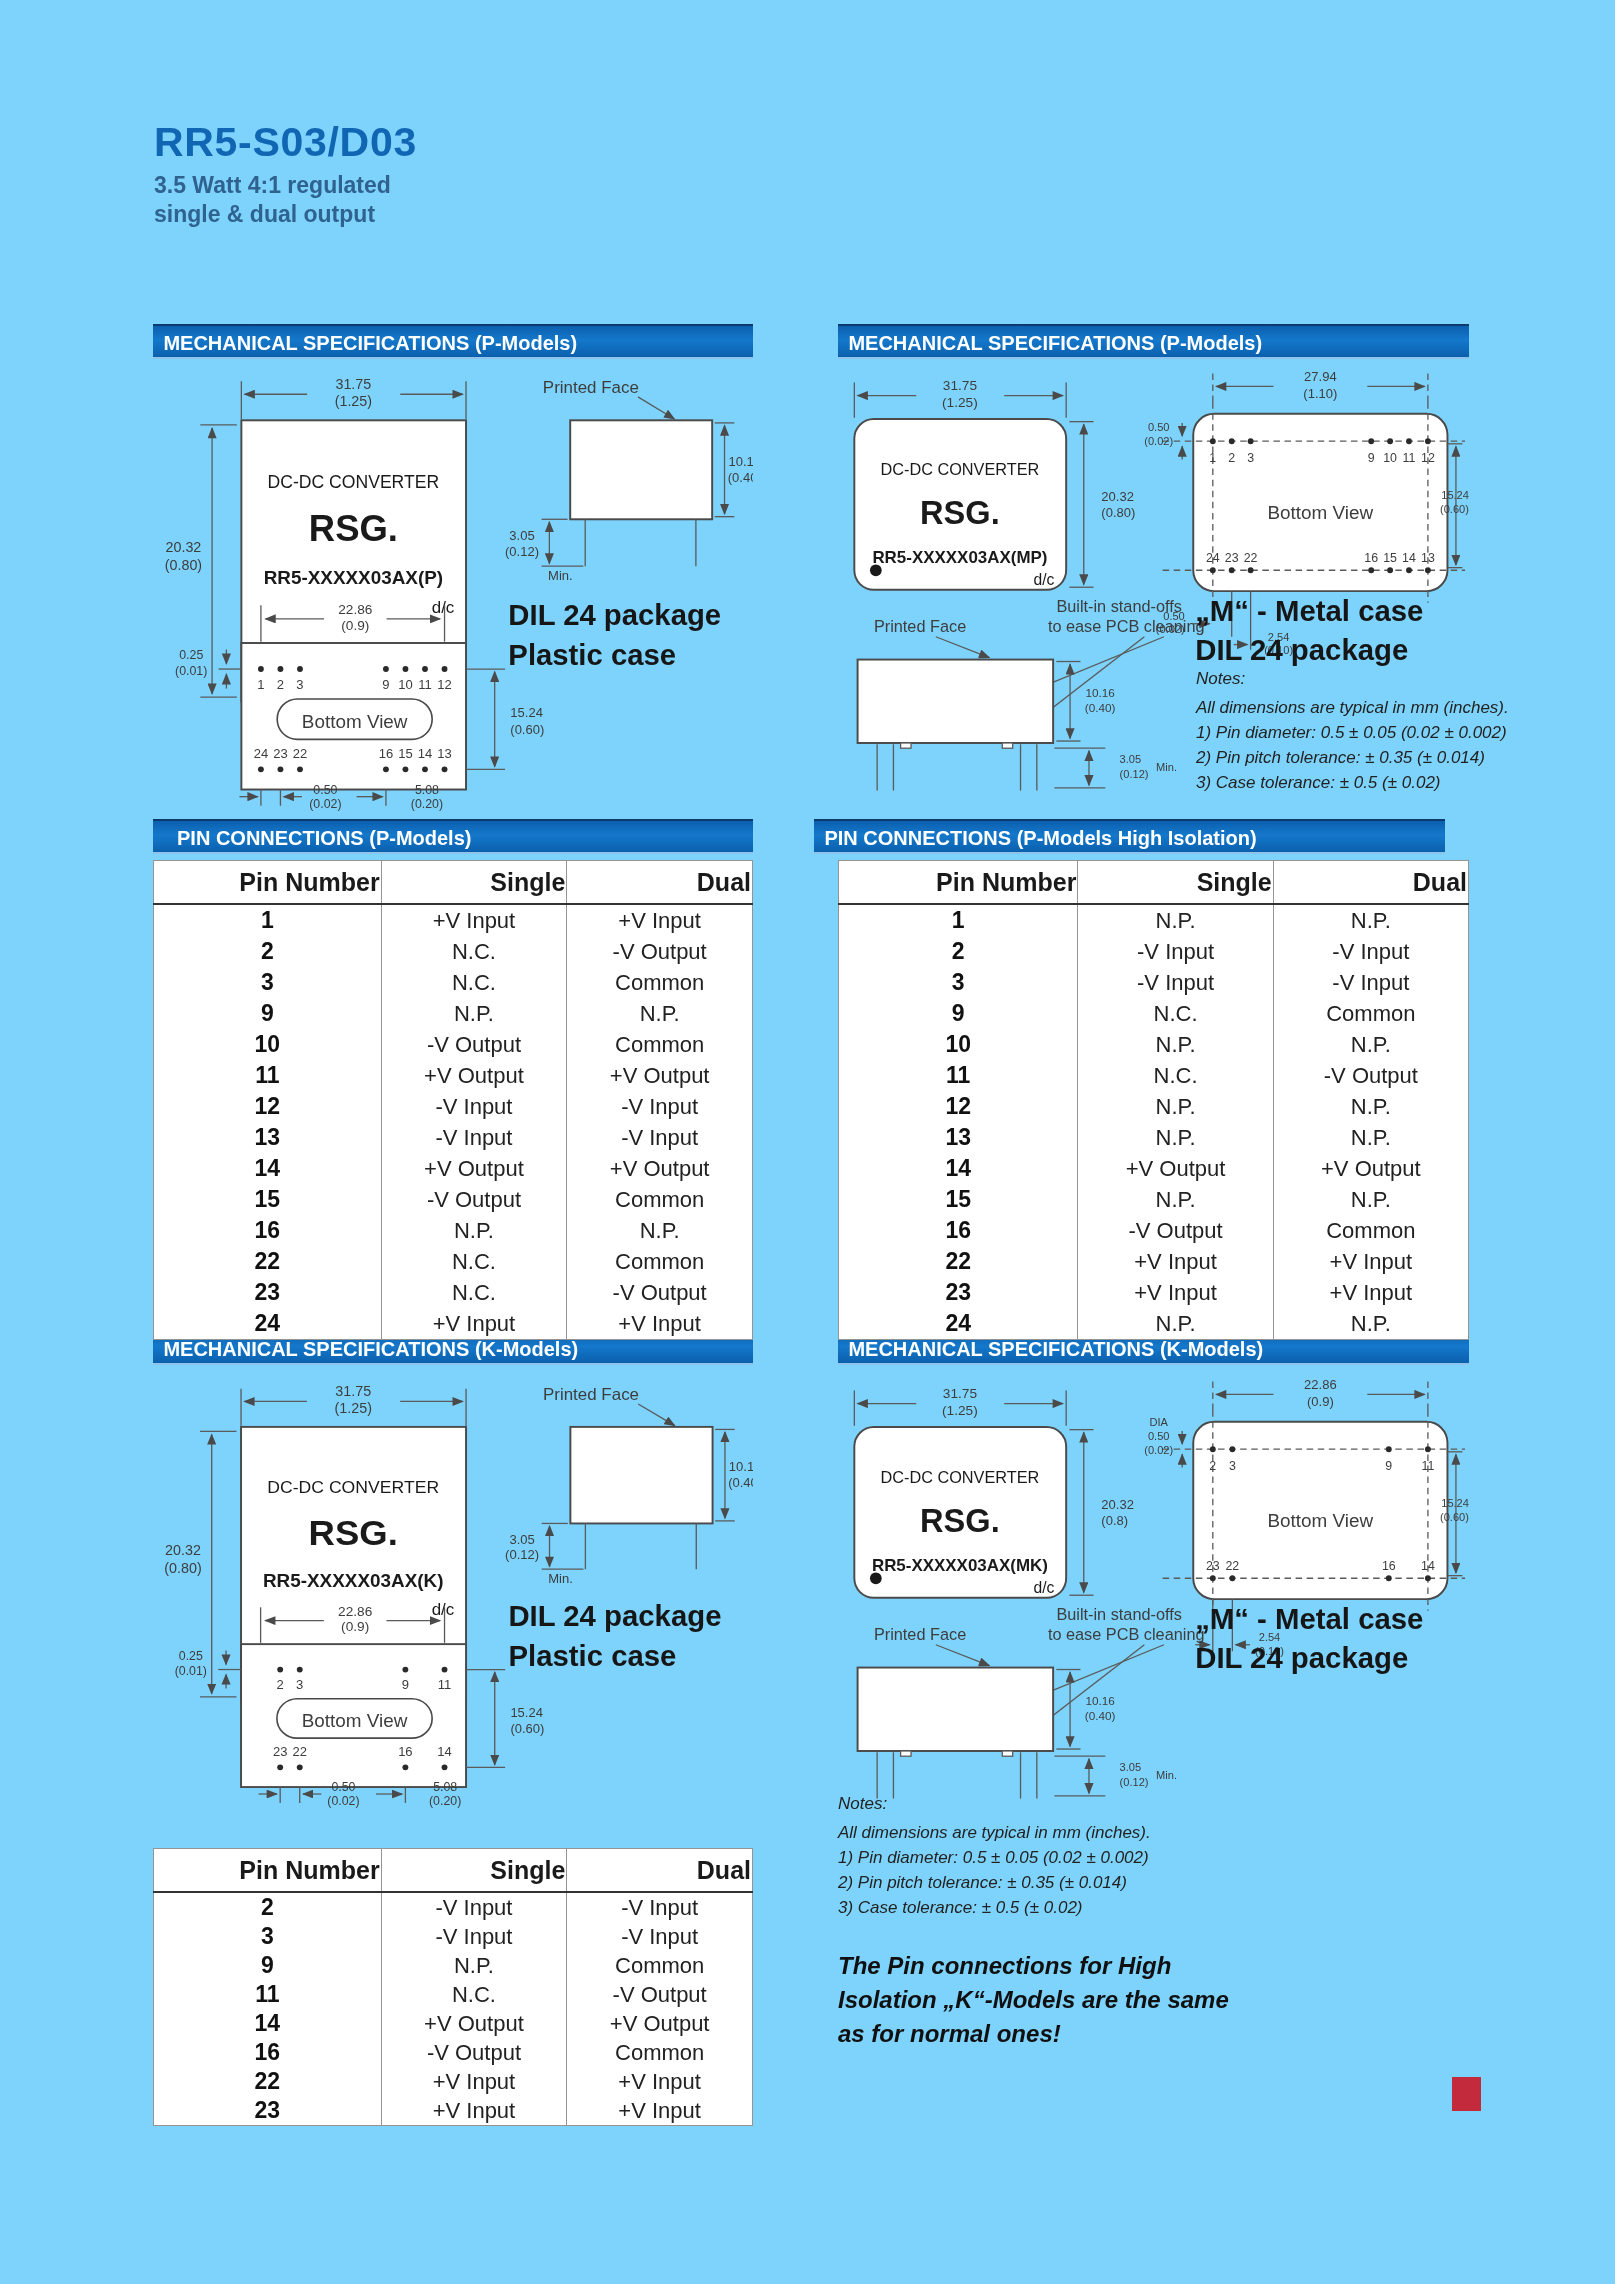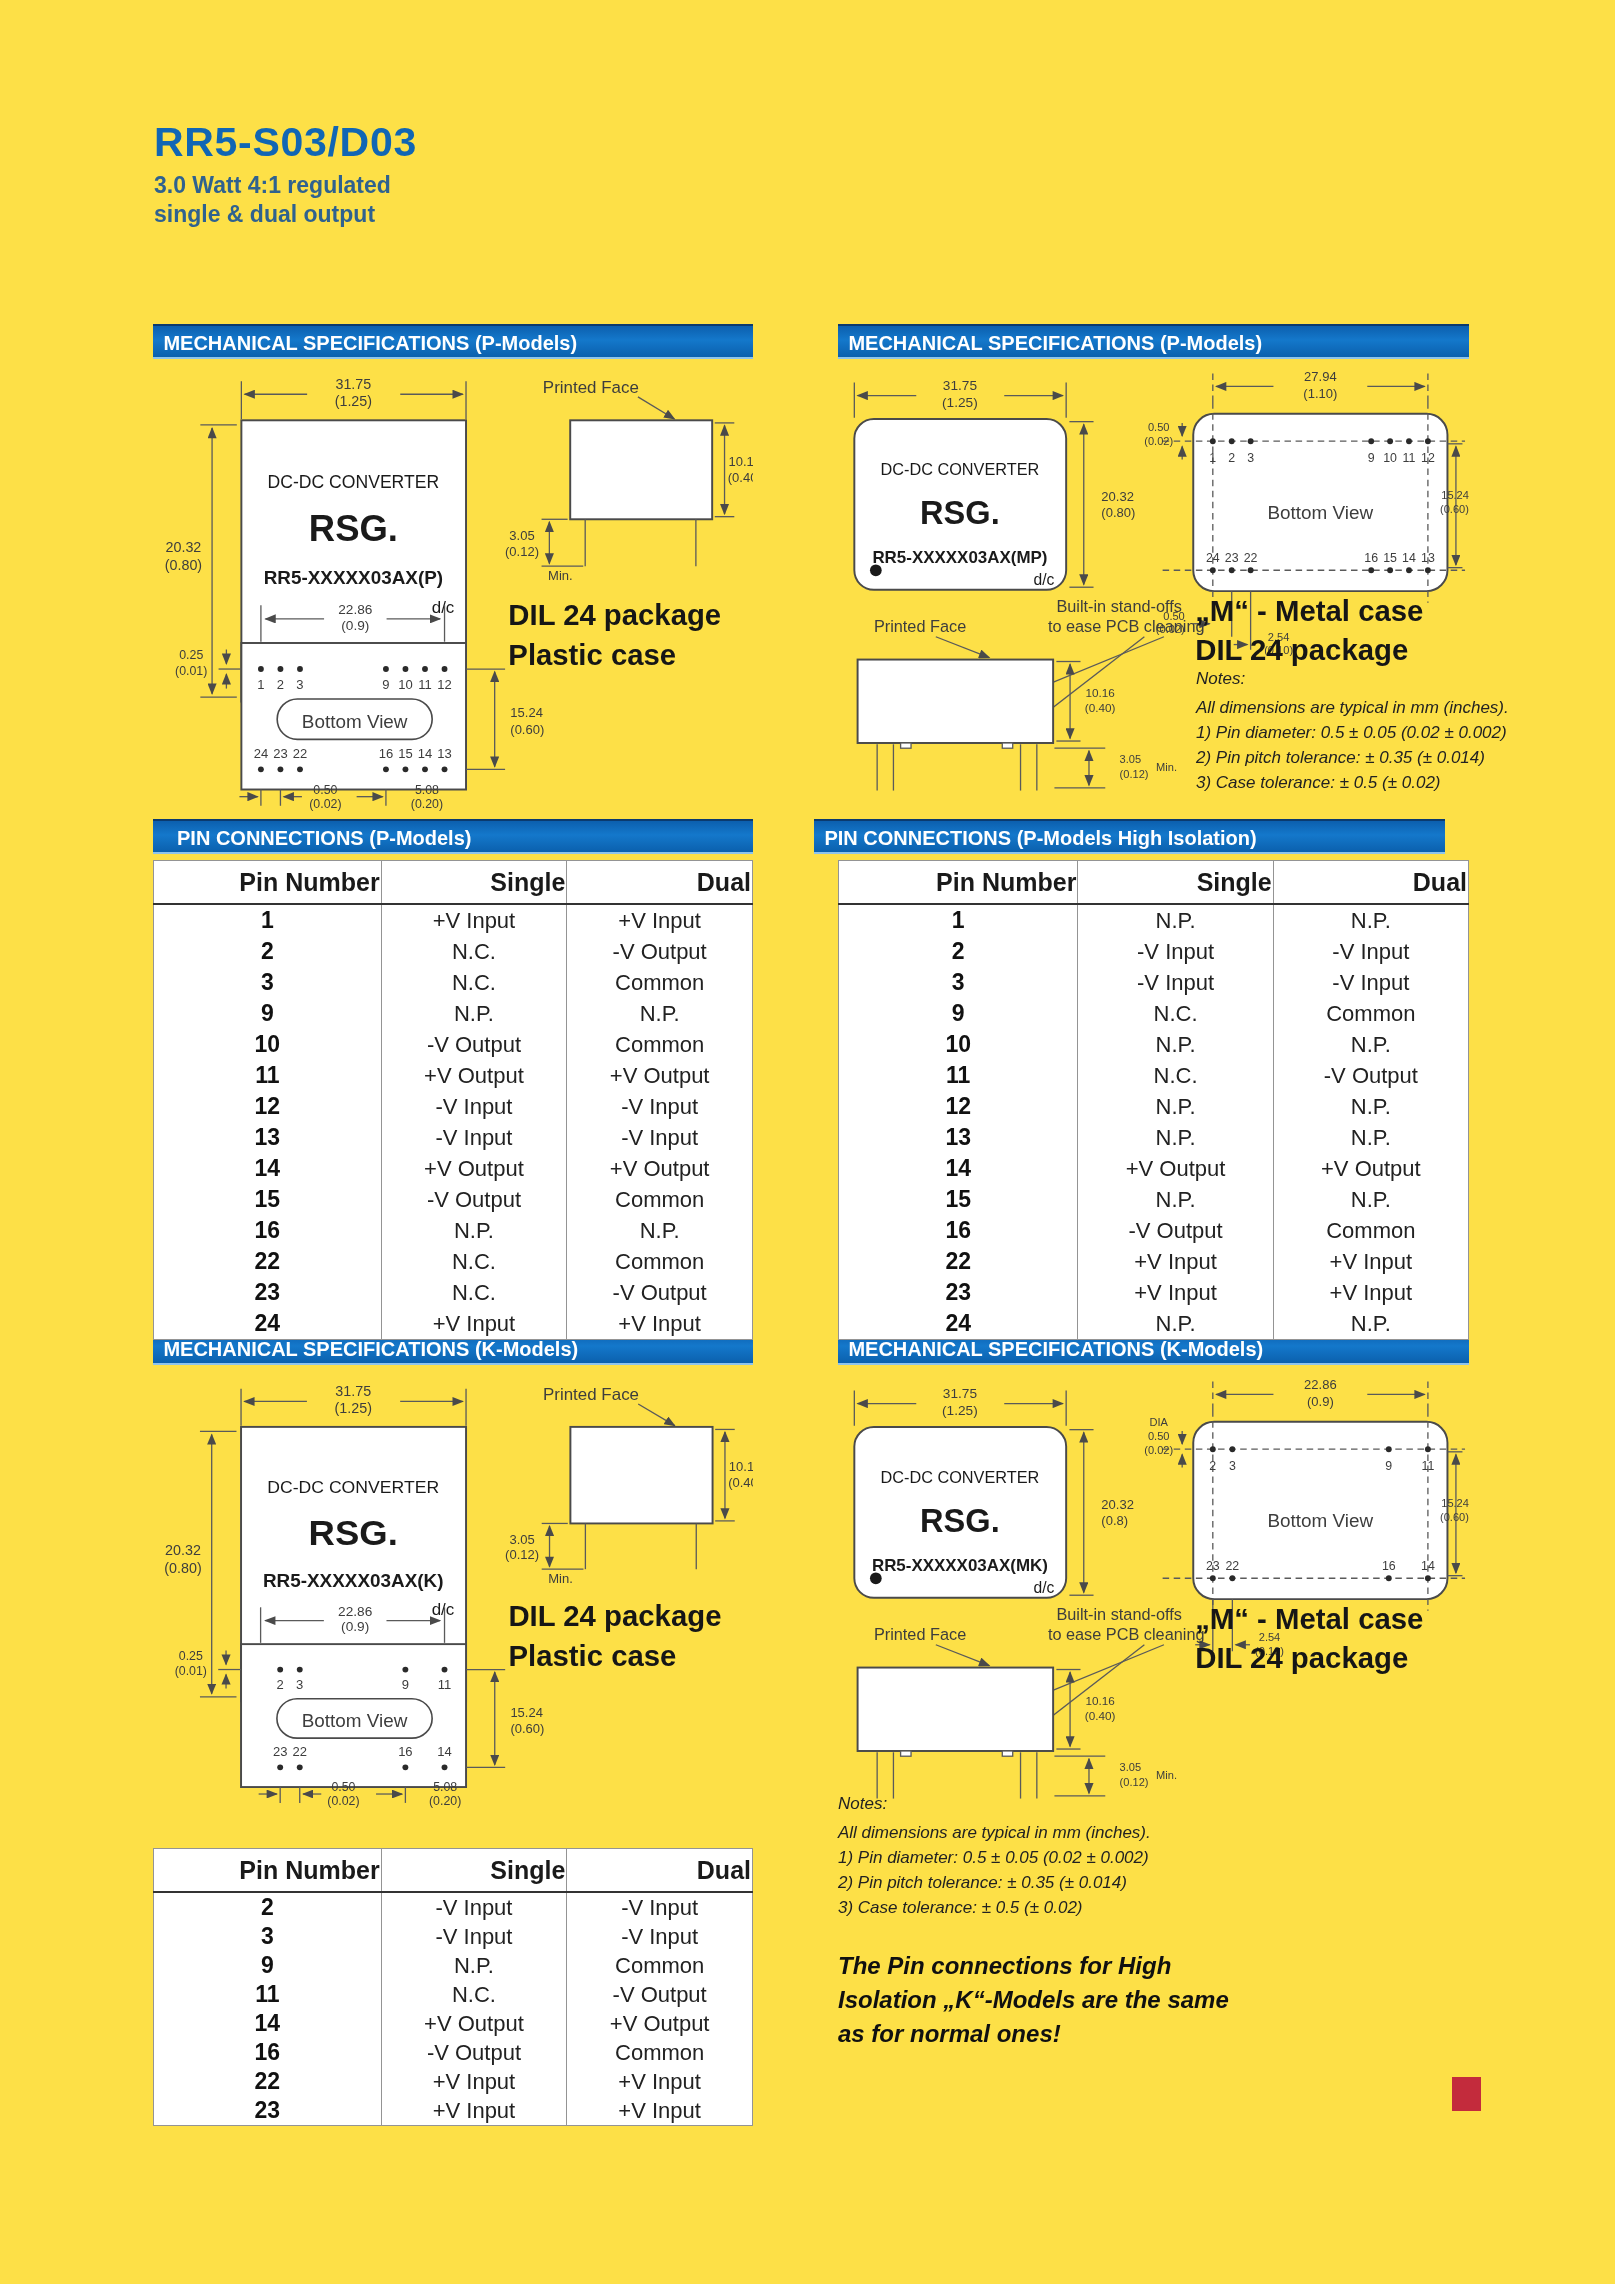--- a/index.html
+++ b/index.html
@@ -1,16 +1,16 @@
 <!DOCTYPE html>
 <html style="font-size:10.4px"><head>
 <meta charset="utf-8">
 <style>
   html,body{margin:0;padding:0;background:#ffffff;}
-  .page{position:relative;width:1616px;height:2284px;background:#fde047;
+  .page{position:relative;width:1616px;height:2284px;background:#7dd3fc;
         font-family:"Liberation Sans",sans-serif;overflow:hidden;}
   .abs{position:absolute;}
 
   
   .doc-title{font-size:41px;font-weight:bold;color:#1166b4;letter-spacing:0.7px;margin:0;}
   .doc-subtitle{font-size:23px;font-weight:bold;color:#2f628f;line-height:29px;}
 
   
   .secbar{height:35px;background:linear-gradient(180deg,#0c5fae 0%,#1478cb 45%,#0b60ad 100%);
           border-top:2px solid #0b3a6e;border-bottom:2.6px solid #8ec4ec;
@@ -45,21 +45,21 @@
   .redsq{width:29px;height:34px;background:#c32b3c;}
 </style>
 </head>
 <body>
 
 <div class="page">
 
   <div class="abs" style="left:154px;top:119px;">
     <h1 class="doc-title">RR5-S03/D03</h1>
     <div class="doc-subtitle" style="margin-top:5.2px;">
-      <div>3.0 Watt 4:1 regulated</div>
+      <div>3.5 Watt 4:1 regulated</div>
       <div>single &amp; dual output</div>
     </div>
   </div>
 
   <div class="secbar abs" style="left:153px;top:324px;width:600px;"><span>MECHANICAL SPECIFICATIONS (P-Models)</span></div>
   <div class="secbar abs" style="left:838px;top:324px;width:631px;"><span>MECHANICAL SPECIFICATIONS (P-Models)</span></div>
   <div class="secbar abs" style="left:153px;top:819px;width:600px;padding-left:24px;"><span>PIN CONNECTIONS (P-Models)</span></div>
   <div class="secbar abs" style="left:814px;top:819px;width:631px;"><span>PIN CONNECTIONS (P-Models High Isolation)</span></div>
   <div class="secbar abs" style="left:153px;top:1330px;width:600px;"><span>MECHANICAL SPECIFICATIONS (K-Models)</span></div>
   <div class="secbar abs" style="left:838px;top:1330px;width:631px;"><span>MECHANICAL SPECIFICATIONS (K-Models)</span></div>

